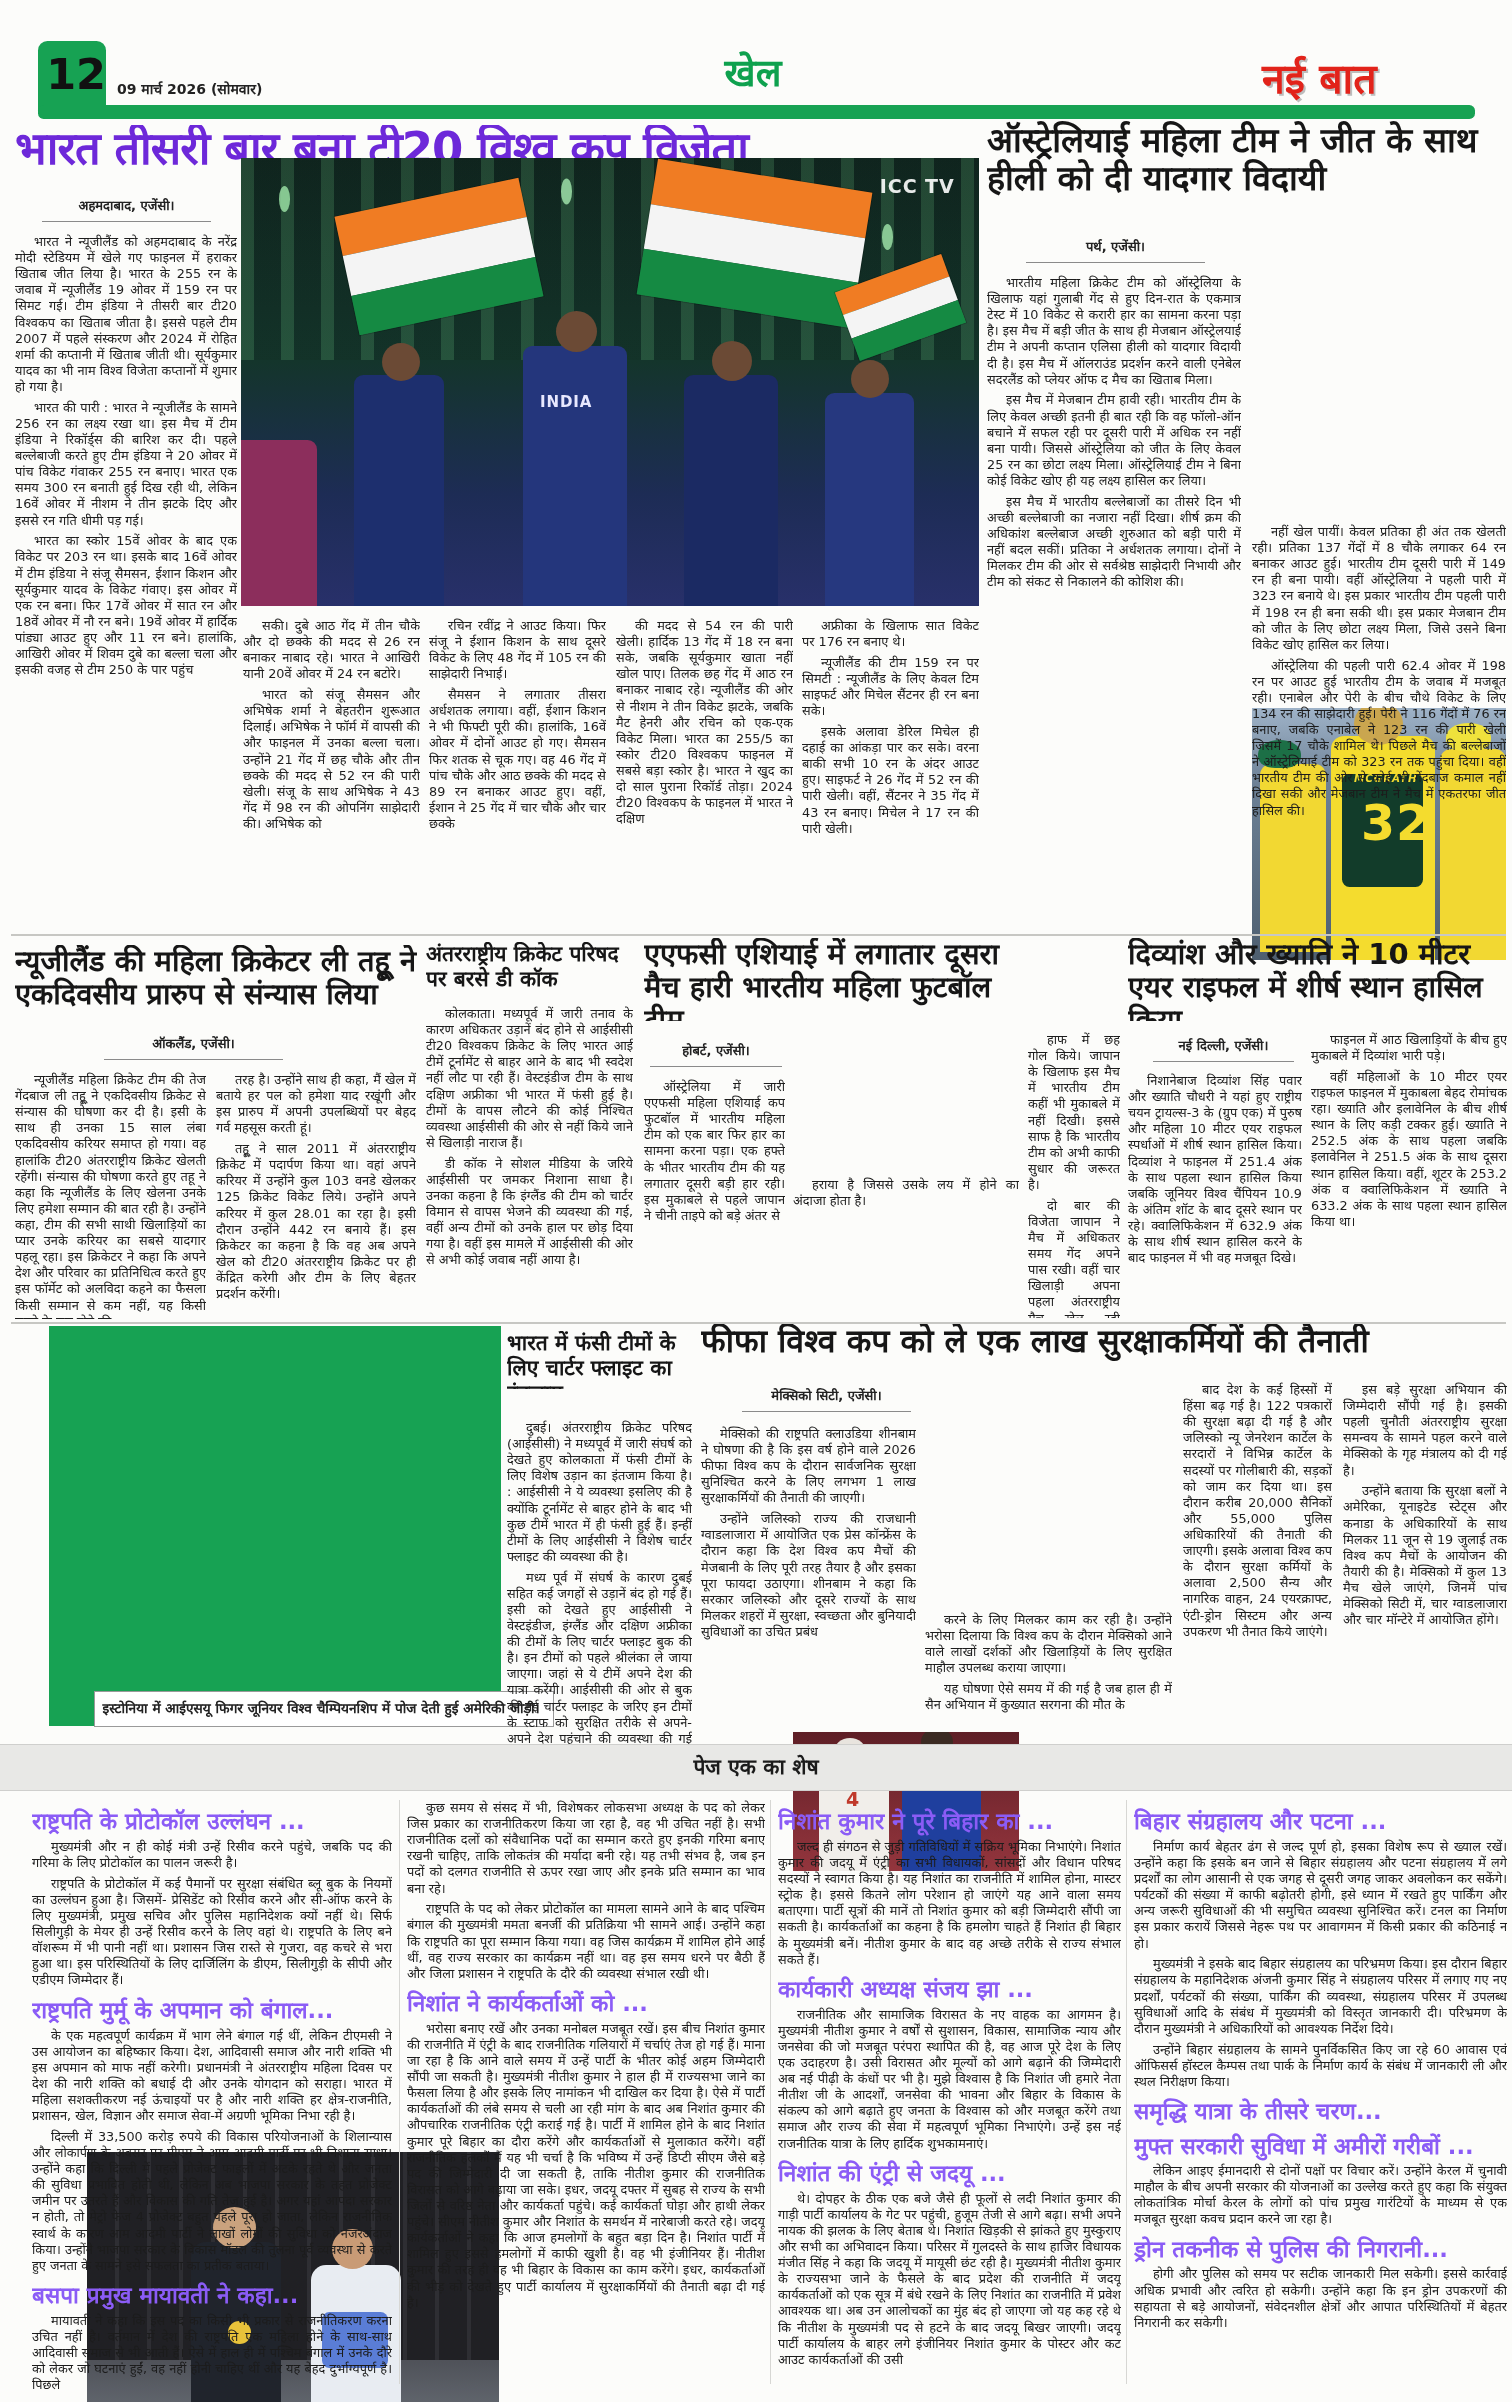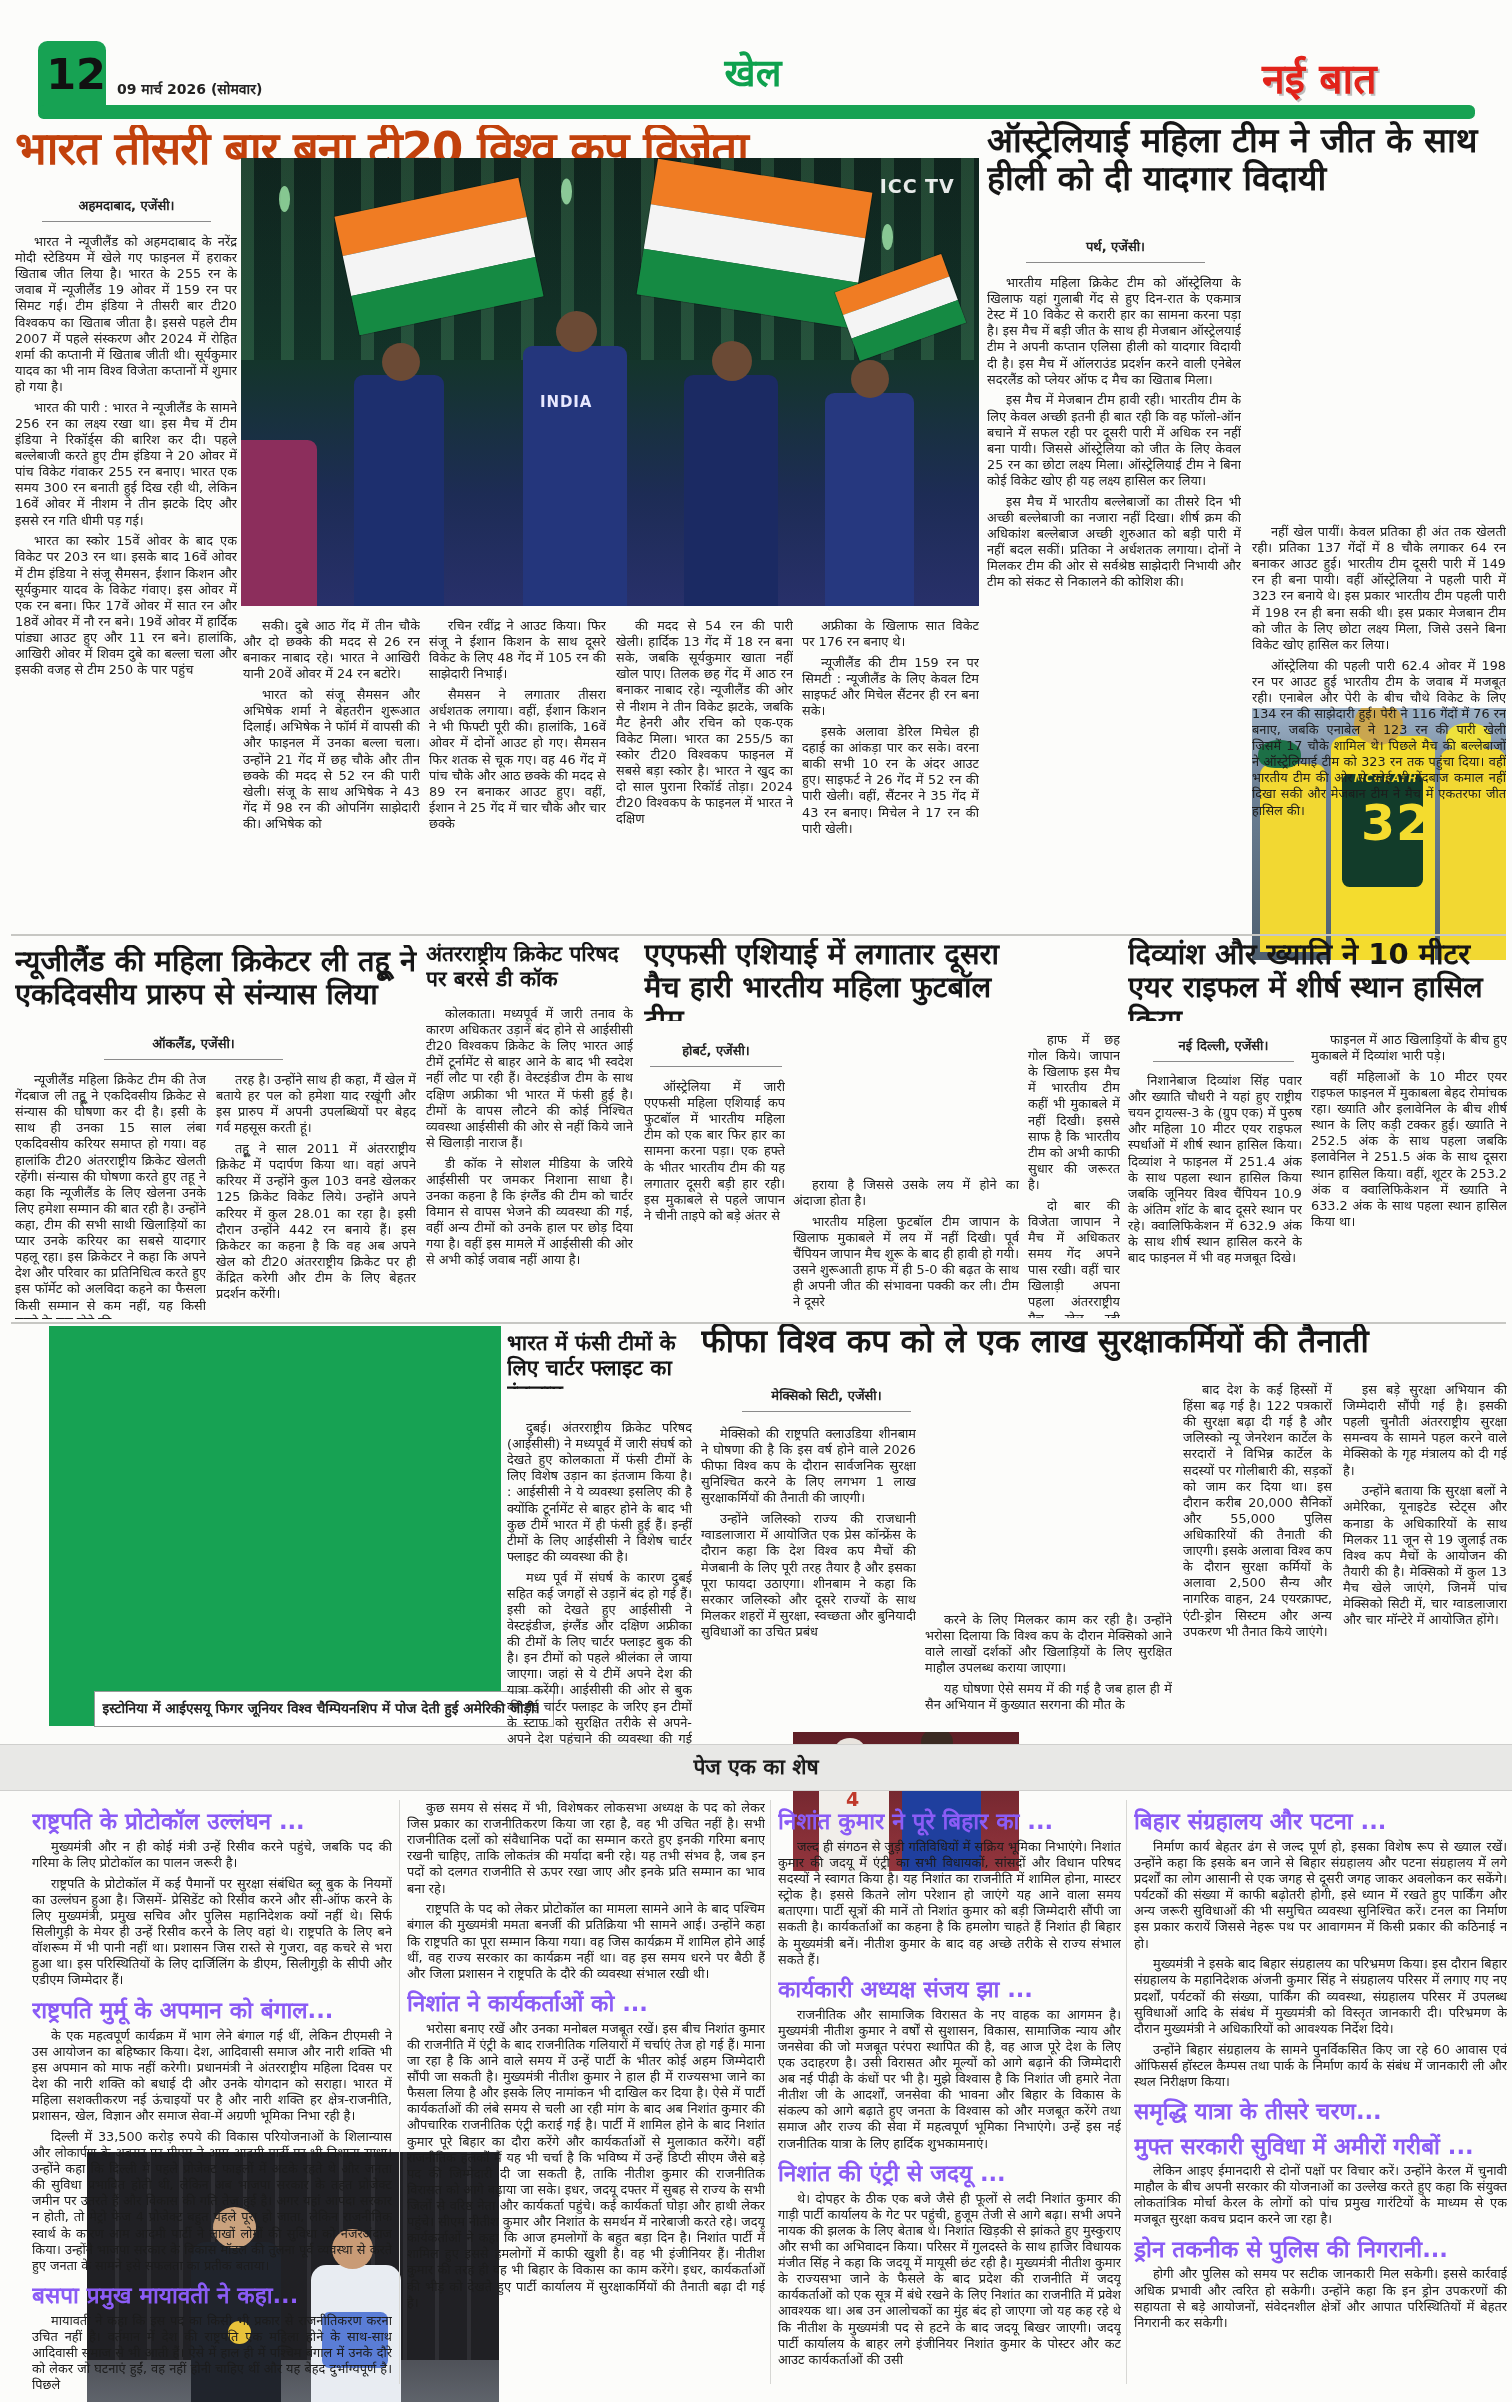--- a/index.html
+++ b/index.html
@@ -7,21 +7,21 @@
         font-family:"DejaVu Sans",sans-serif;color:#151515;overflow:hidden;}
   .abs{position:absolute;}
   
   .page-tab{background:#17a253;border-radius:9.4px 9.4px 0 0;text-align:right;}
   .page-num{font-weight:700;font-size:43px;color:#111;line-height:66px;}
   .issue-date{font-weight:700;font-size:14px;color:#222;}
   .section-title{font-weight:700;font-size:38px;color:#0ea14e;text-align:center;}
   .masthead{font-weight:700;font-size:41px;color:#e2231a;text-shadow:1.9px 1.9px 0 #bdbdbd;}
   .green-bar{background:#17a253;border-radius:5.6px;}
   
-  .h-xl{font-weight:700;font-size:45px;line-height:1.06;letter-spacing:-0.9px;color:#c2410c;}
+  .h-xl{font-weight:700;font-size:45px;line-height:1.06;letter-spacing:-0.9px;color:#6d28d9;}
   .h-lg{font-weight:700;font-size:34px;line-height:1.12;color:#161616;}
   .h-md{font-weight:700;font-size:29px;line-height:1.14;color:#161616;}
   .h-sm{font-weight:700;font-size:21px;line-height:1.18;color:#161616;}
   .byline{font-weight:700;font-size:13px;text-align:center;color:#222;
           border-bottom:0.9px solid #8a8a8a;padding-bottom:6.6px;}
   .body-col{font-size:12.8px;line-height:1.26;text-align:justify;overflow:hidden;color:#1c1c1c;}
   .body-col p{margin:0 0 4.7px;text-indent:19px;}
   .body-col p:first-child{text-indent:19px;}
   .rule{background:#c7c7c3;}
   
@@ -164,21 +164,20 @@
 
   <div class="abs photo" style="left:793px;top:1032px;width:226px;height:139px;background:linear-gradient(180deg,#5e1f26 0%,#7d2b33 55%,#93353d 100%);">
     <div style="position:absolute;left:26px;top:24.5px;width:70px;height:115px;background:#f1eeea;border-radius:11.3px 11.3px 0 0;"></div>
     <div style="position:absolute;left:41px;top:5.6px;width:32px;height:28px;background:#e8e4de;border-radius:50%;"></div>
     <div class="overlay-txt" style="left:53px;top:56px;font-size:19px;color:#c0392b;">4</div>
     <div style="position:absolute;left:109px;top:17px;width:79px;height:122px;background:#1f3f9e;border-radius:11.3px 11.3px 0 0;"></div>
     <div style="position:absolute;left:128px;top:-3.8px;width:32px;height:28px;background:#3b2a22;border-radius:50%;"></div>
   </div>
   <div class="abs body-col" style="left:793px;top:1177px;width:226px;height:141px;">
       <p>हराया है जिससे उसके लय में होने का अंदाजा होता है।</p>
-      <p>भारतीय महिला फुटबॉल टीम जापान के खिलाफ मुकाबले में लय में नहीं दिखी। पूर्व चैंपियन जापान मैच शुरू के बाद ही हावी हो गयी। उसने शुरूआती हाफ में ही 5-0 की बढ़त के साथ ही अपनी जीत की संभावना पक्की कर ली। टीम ने दूसरे</p>
     </div>
   <div class="abs body-col" style="left:1028px;top:1032px;width:92px;height:286px;">
       <p>हाफ में छह गोल किये। जापान के खिलाफ इस मैच में भारतीय टीम कहीं भी मुकाबले में नहीं दिखी। इससे साफ है कि भारतीय टीम को अभी काफी सुधार की जरूरत है।</p>
       <p>दो बार की विजेता जापान ने मैच में अधिकतर समय गेंद अपने पास रखी। वहीं चार खिलाड़ी अपना पहला अंतरराष्ट्रीय मैच खेल रही भारतीय टीम पूरे मुकाबले में रक्षात्मक दिखी। जापान की ओर से युकी ने चौथे मिनट, हिनाता मियाजावा ने 81वें, किको सेइके ने 45वें, जबकि रिको उईकी ने 65वें और माया हिजिकाता ने 62वें मिनट में गोल किये।</p>
     </div>
 
   <div class="abs h-md" style="left:1128px;top:938px;width:379px;height:83px;overflow:hidden;">दिव्यांश और ख्याति ने 10 मीटर एयर राइफल में शीर्ष स्थान हासिल किया</div>
   <div class="abs byline" style="left:1153px;top:1036px;width:141px;">नई दिल्ली, एजेंसी।</div>
   <div class="abs body-col" style="left:1128px;top:1073px;width:174px;height:245px;">
       <p>निशानेबाज दिव्यांश सिंह पवार और ख्याति चौधरी ने यहां हुए राष्ट्रीय चयन ट्रायल्स-3 के (ग्रुप एक) में पुरुष और महिला 10 मीटर एयर राइफल स्पर्धाओं में शीर्ष स्थान हासिल किया। दिव्यांश ने फाइनल में 251.4 अंक के साथ पहला स्थान हासिल किया जबकि जूनियर विश्व चैंपियन 10.9 के अंतिम शॉट के बाद दूसरे स्थान पर रहे। क्वालिफिकेशन में 632.9 अंक के साथ शीर्ष स्थान हासिल करने के बाद फाइनल में भी वह मजबूत दिखे।</p>

